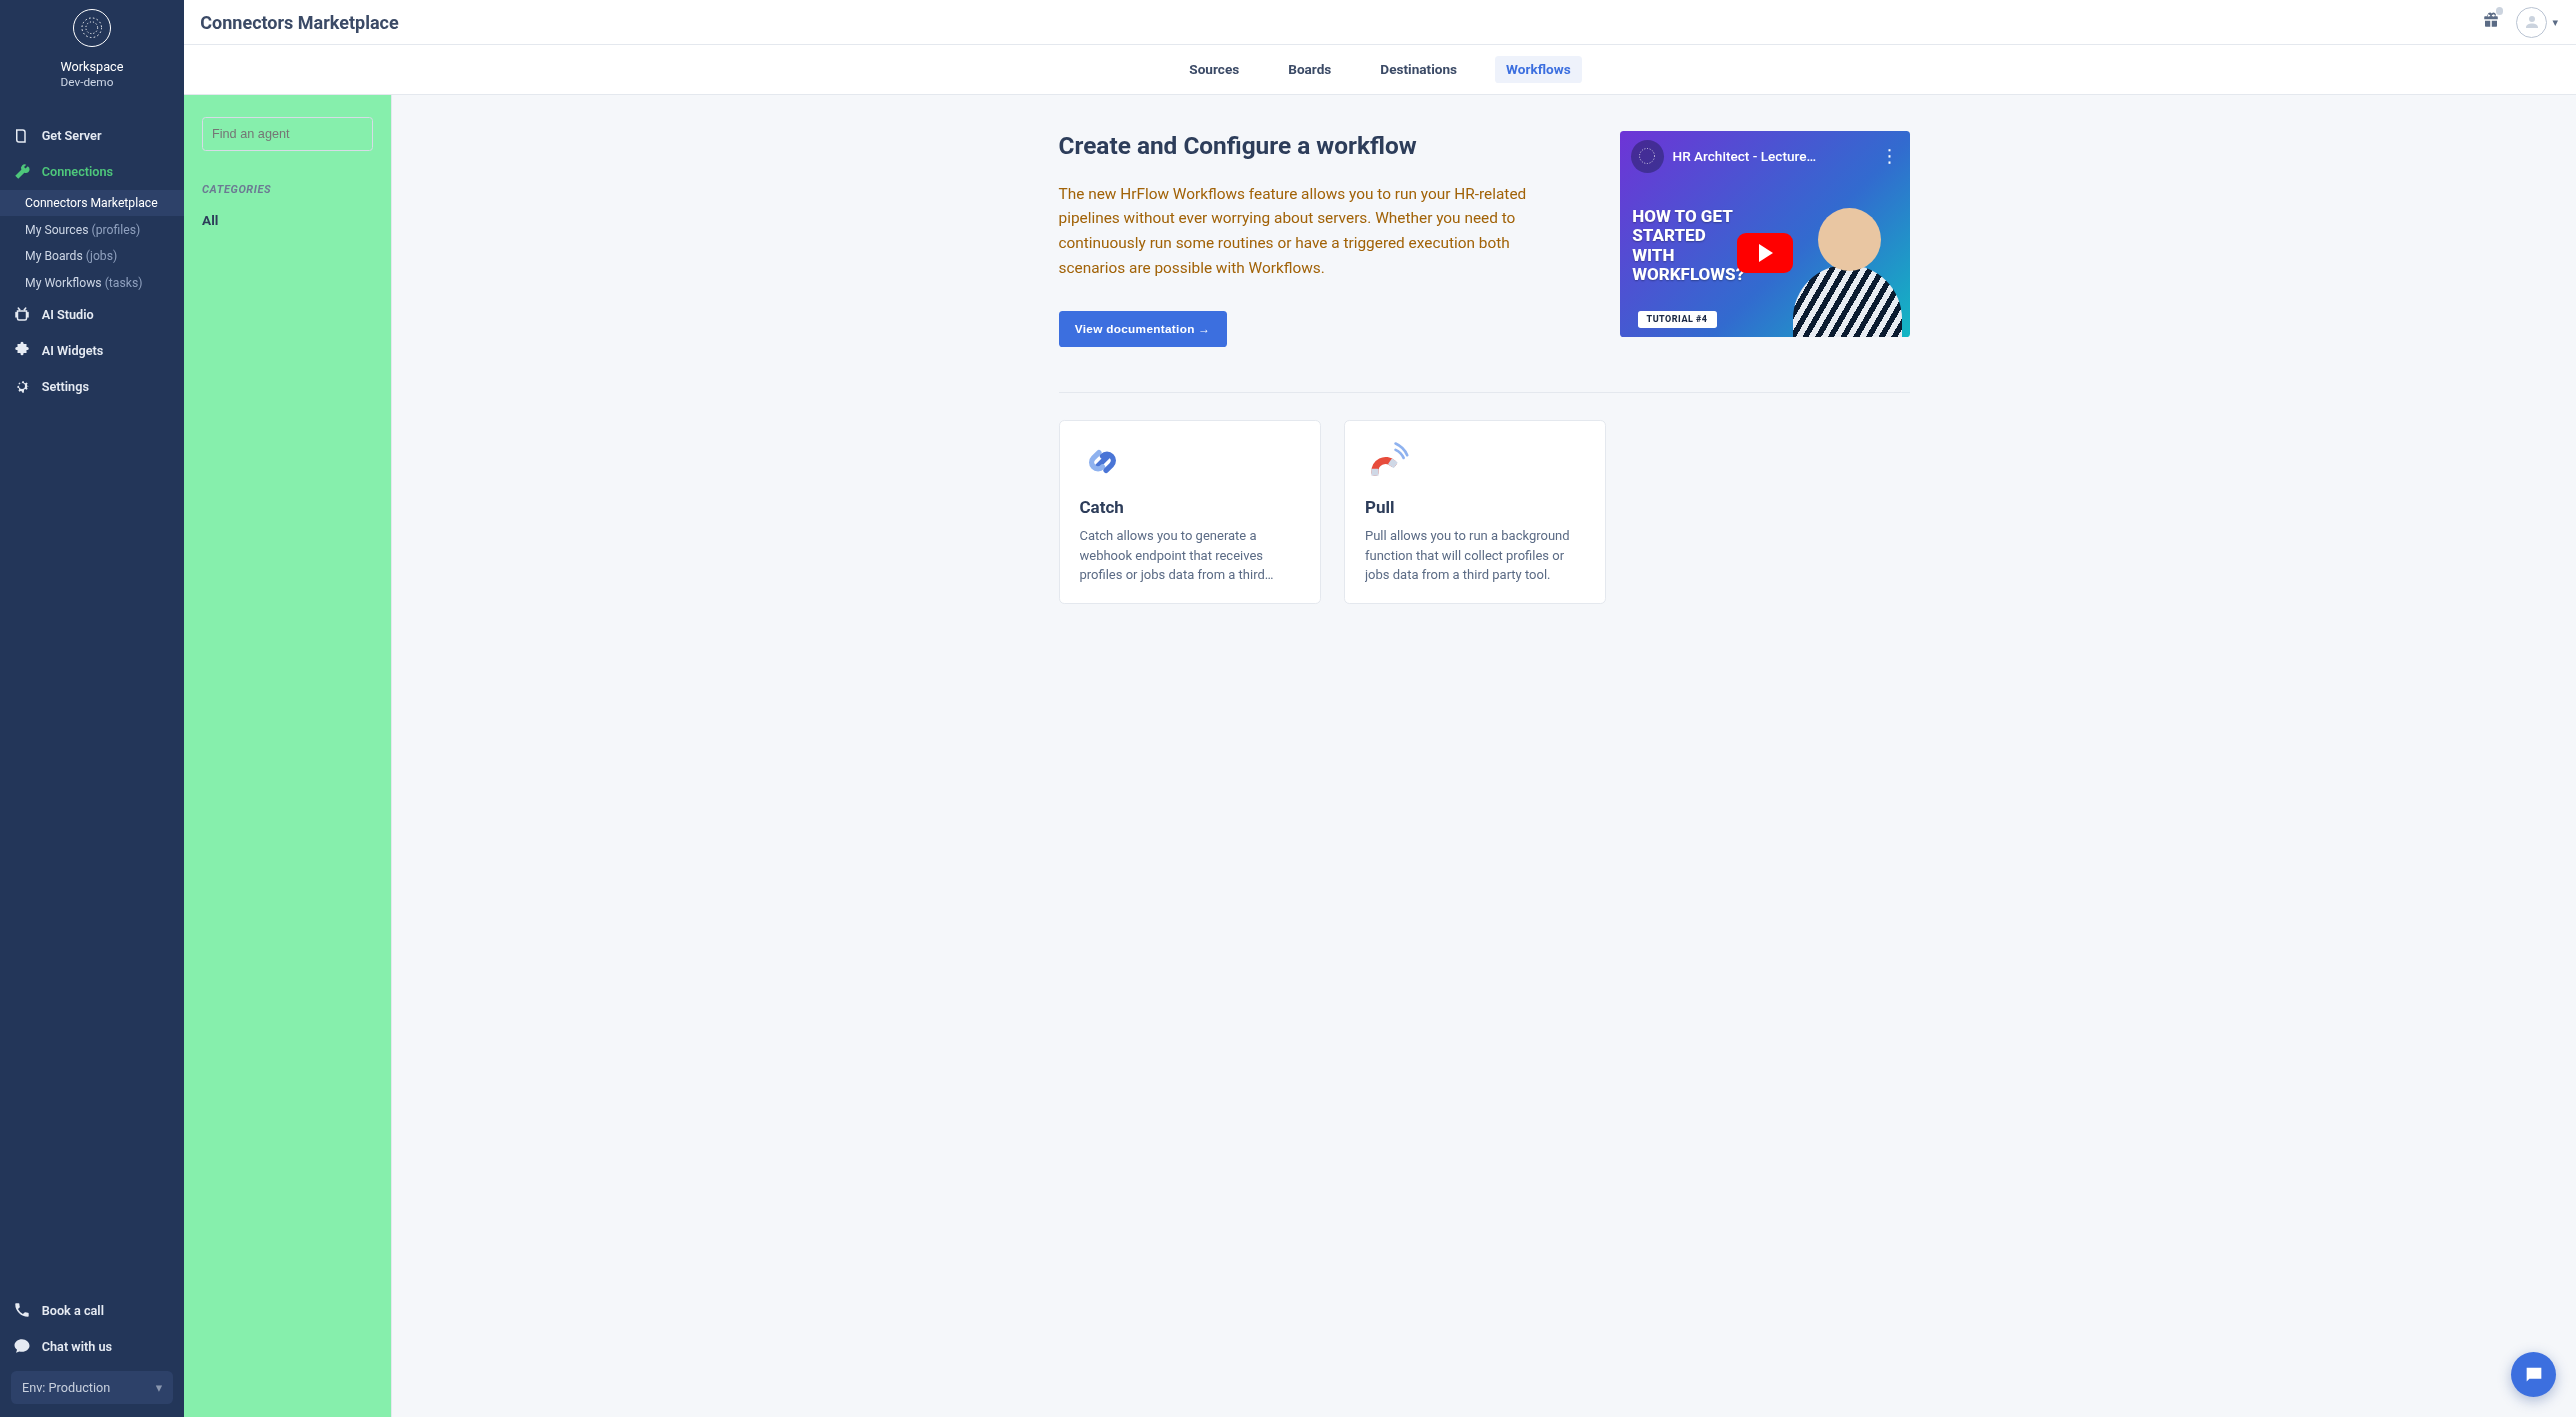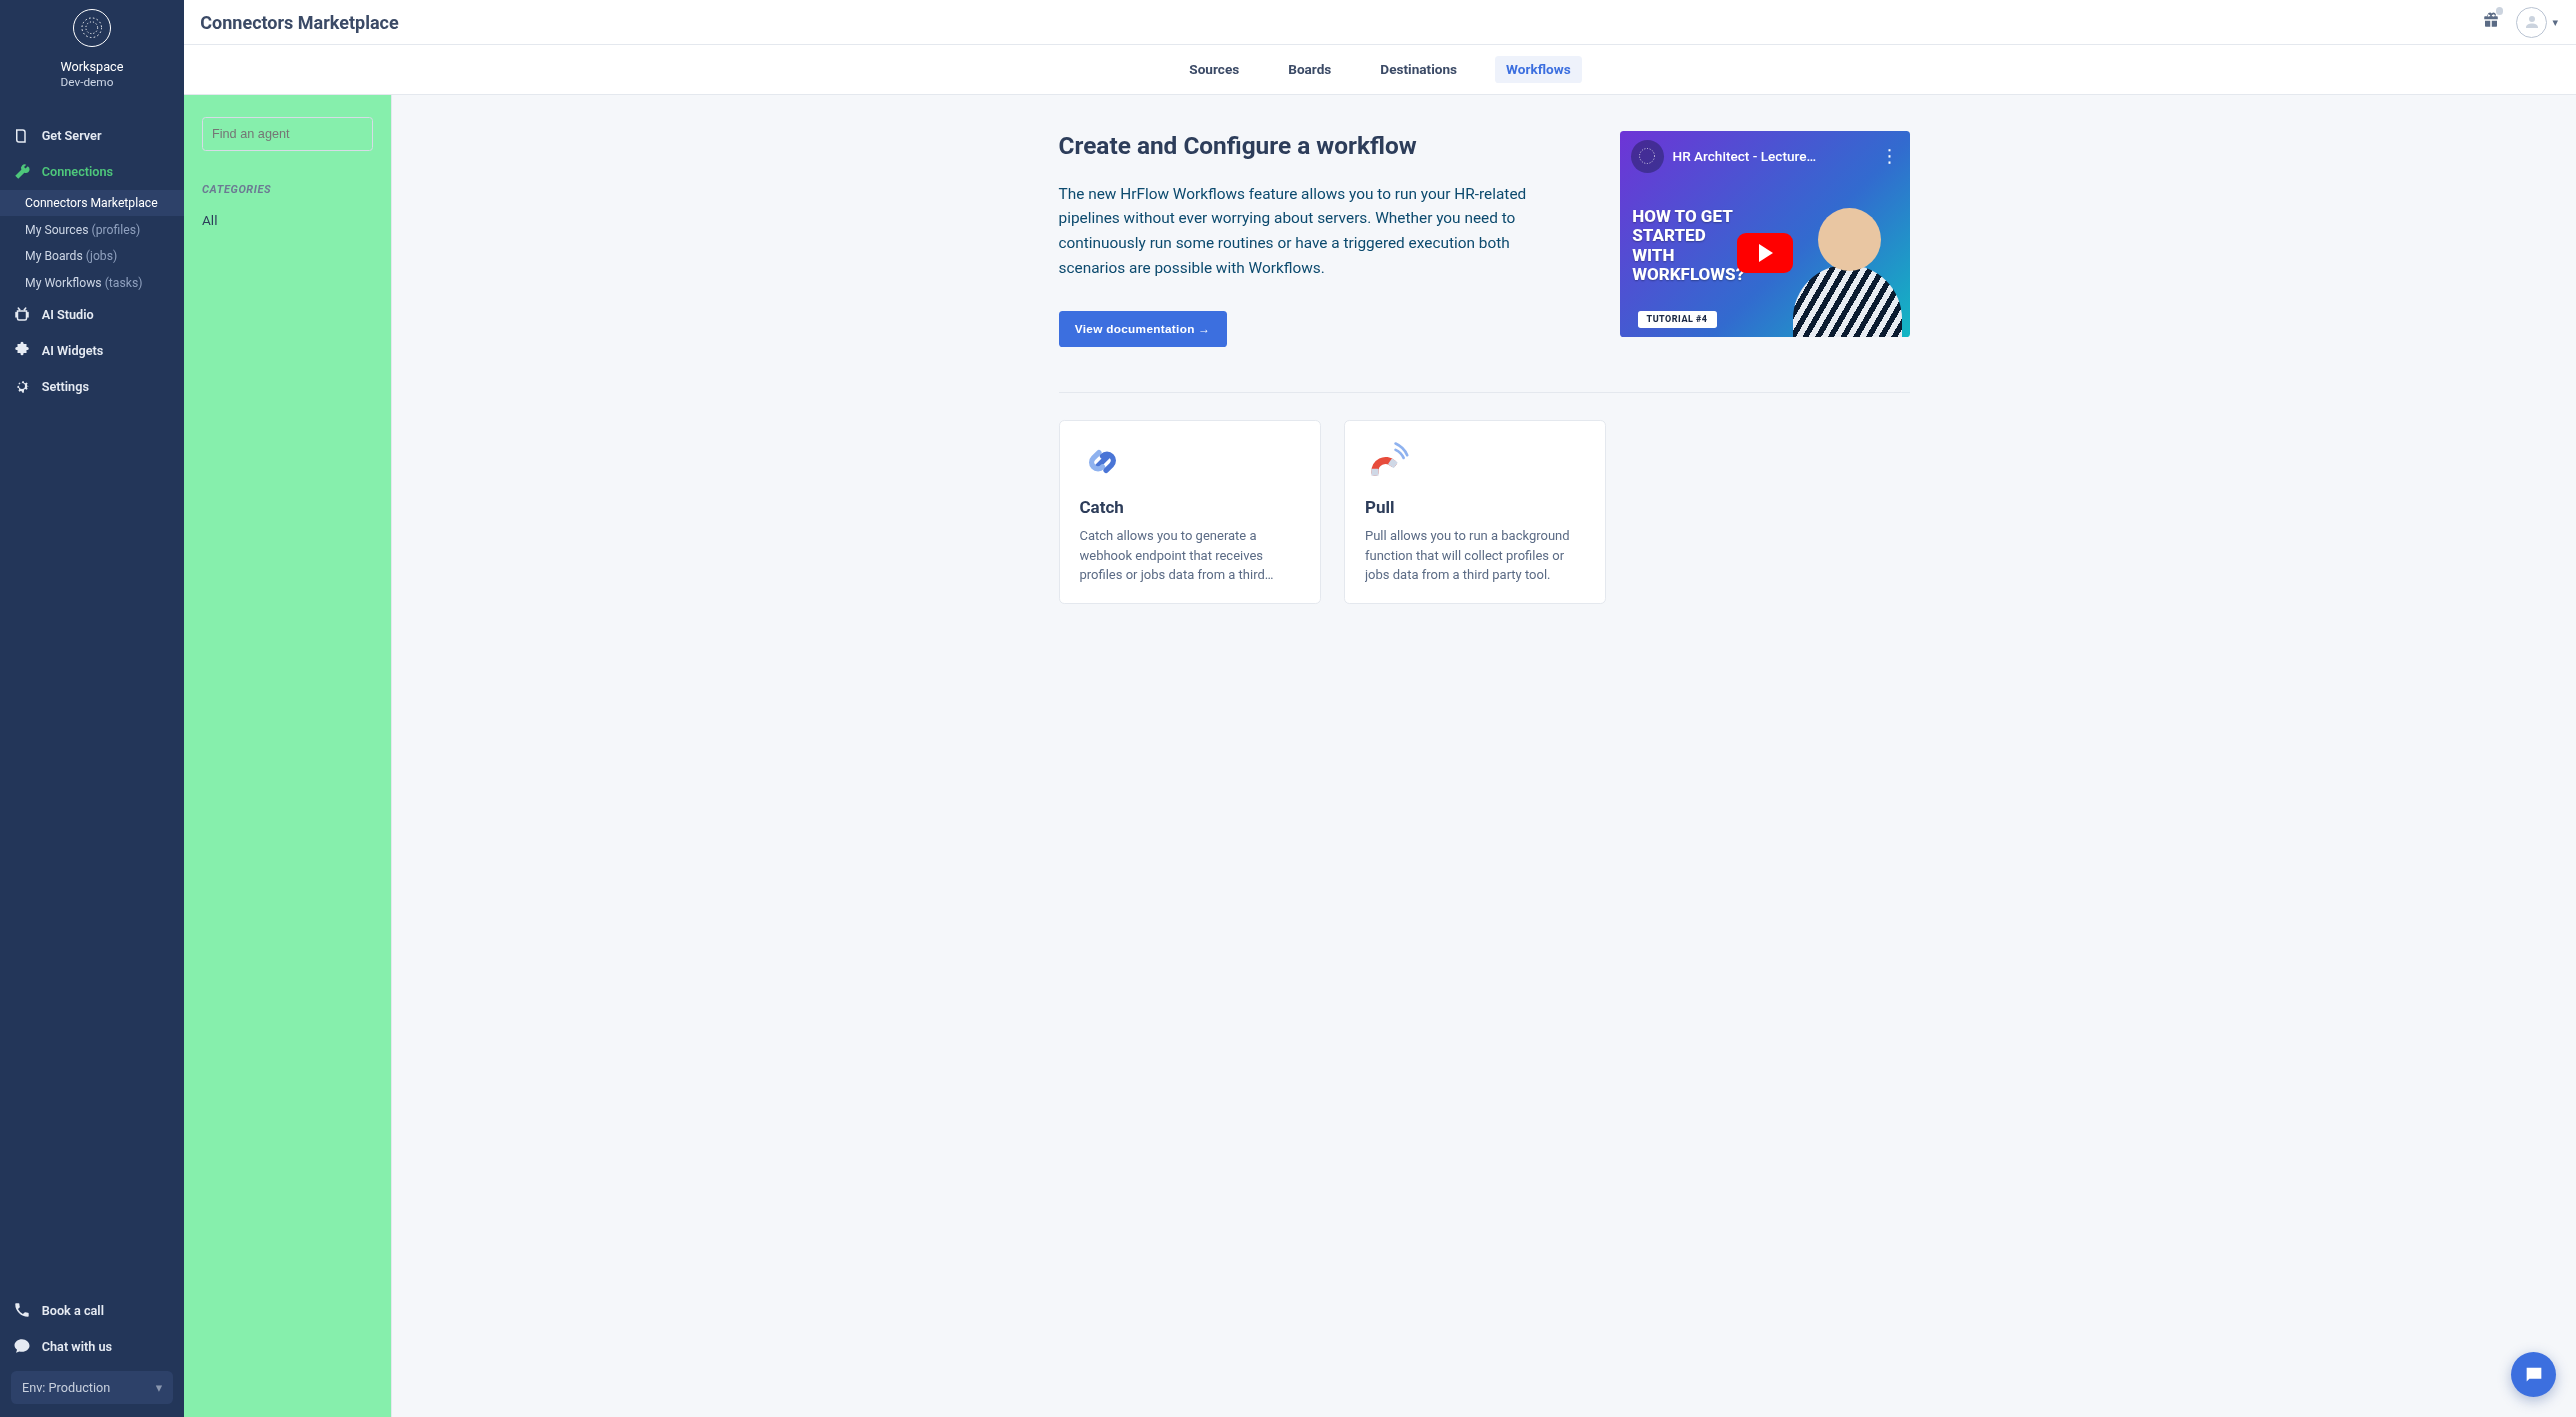--- a/index.html
+++ b/index.html
@@ -95,27 +95,27 @@
   .search-box {
     border:0.9px solid #d6dce6;
     border-radius:3.6px;
     padding:8.1px 9px;
     font-size:12.7px;
     color:#7b899f;
     width:100%;
   }
   .search-box input { border:none; outline:none; width:100%; font-size:12.7px; color:#3b4a66; background:transparent; }
   .cat-head { margin-top:32px; font-size:11px; letter-spacing:0.6px; font-weight:700; color:#6c7a93; text-transform:uppercase;font-style:italic; }
-  .cat-item { margin-top:16.3px; font-size:13.6px; font-weight:400; color:#2d3d5a; cursor:pointer; }
+  .cat-item { margin-top:16.3px; font-size:13.6px; font-weight:700; color:#2d3d5a; cursor:pointer; }
 
   .content { flex:1; padding: 36px 14.5px 36px 14.5px; overflow:auto; }
   .intro-wrap { max-width:851px; margin: 0 auto; display:flex; gap:56px; }
   .intro-text { flex:1; min-width:0; }
   .intro-text h1 { font-size:24.4px; font-weight:700; color:#2d3d5a; margin-bottom:22px; }
-  .intro-text p { font-size:15.4px; line-height:1.6; color:#0c4a6e; margin-bottom:31px; max-width:489px; }
+  .intro-text p { font-size:15.4px; line-height:1.6; color:#a16207; margin-bottom:31px; max-width:489px; }
   .doc-btn {
     background:#3c6fdf; color:#fff; border:none; border-radius:3.6px;
     padding:11px 16.3px; font-weight:700; font-size:11.8px; letter-spacing:0.3px; cursor:pointer;
     display:inline-flex; align-items:center; gap:7.2px;
   }
   .video-card {
     width:290px; height:206px; border-radius:3.6px; overflow:hidden; position:relative; flex-shrink:0;
     background:linear-gradient(135deg,#6e34d6 0%,#326bcf 60%,#12b7c3 100%);
     color:#fff;
   }

